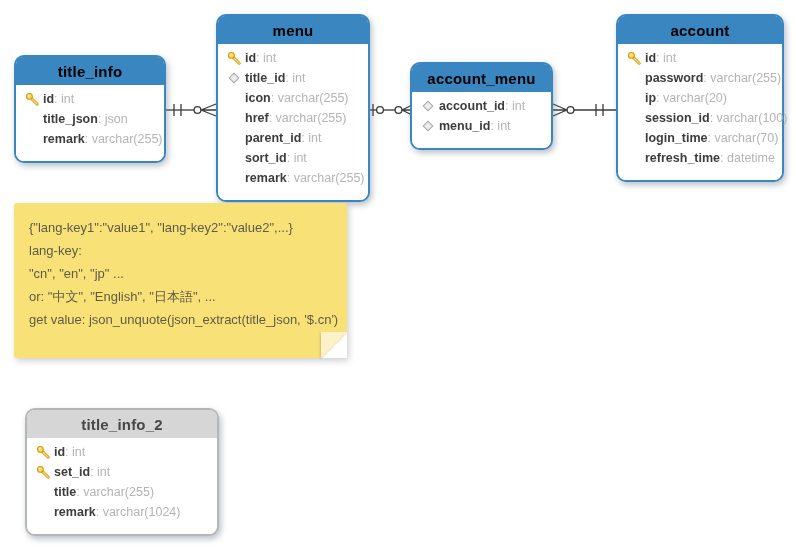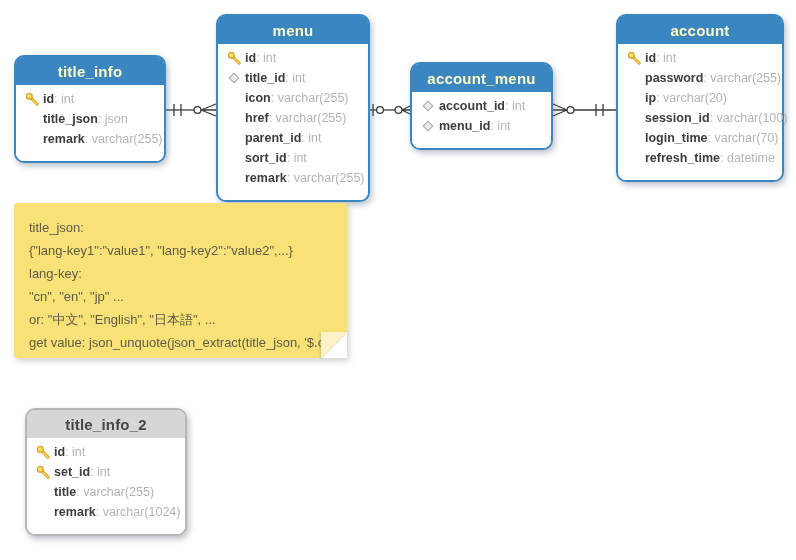--- a/index.html
+++ b/index.html
@@ -3,36 +3,36 @@
 <meta charset="utf-8">
 <style>
   html,body{margin:0;padding:0;background:#fff;}
   .canvas{position:relative;width:796px;height:560px;background:#ffffff;
     font-family:"Liberation Sans",sans-serif;overflow:hidden;}
 
   
   .tbl{position:absolute;box-sizing:border-box;border:2px solid #3a86c0;border-radius:10px;
     background:#fff;box-shadow:2px 3px 6px rgba(100,115,130,.45);}
   .tbl .hd{height:28px;display:flex;align-items:center;justify-content:center;
-    background:#3a86c0;color:#fef9c3;font-size:15px;font-weight:bold;
+    background:#3a86c0;color:#000000;font-size:15px;font-weight:bold;
     border-radius:7px 7px 0 0;letter-spacing:.2px;}
   .tbl .bd{padding:4px 5px 12px 5px;border-radius:0 0 8px 8px;background:#fff;}
   .row{display:flex;align-items:center;height:20px;font-size:12.5px;white-space:nowrap;}
   .icn{flex:0 0 22px;width:22px;display:flex;align-items:center;justify-content:center;}
   .fname{color:#3d3d3d;font-weight:bold;}
   .ftype{color:#b4b4b4;}
   .ftype::before{content:": ";}
   .tbl.gray{border-color:#b6b6b6;}
   .tbl.gray .hd{background:#d6d6d6;color:#474747;}
 
   #t-title_info{left:14px;top:55px;width:152px;}
   #t-menu{left:216px;top:14px;width:154px;}
   #t-account_menu{left:410px;top:62px;width:143px;}
   #t-account{left:616px;top:14px;width:168px;}
-  #t-title_info_2{left:25px;top:408px;width:162px;text-align:center;}
+  #t-title_info_2{left:25px;top:408px;width:194px;text-align:center;}
 
   
   .conn{position:absolute;overflow:visible;}
   #c1{left:166px;top:98px;}
   #c2{left:369px;top:98px;}
   #c3{left:553px;top:98px;}
   .conn line,.conn path{stroke:#3a3a3a;stroke-width:1.3;fill:none;}
   .conn circle{stroke:#3a3a3a;stroke-width:1.3;fill:#ffffff;}
 
   
@@ -230,21 +230,20 @@
       </div>
       <div class="row">
         <span class="icn"></span>
         <span class="fname">refresh_time</span>
           <span class="ftype">datetime</span>
       </div>
     </div>
   </div>
 
   <div class="note">
-    <div class="note-line">title_json:</div>
     <div class="note-line">{"lang-key1":"value1", "lang-key2":"value2",...}</div>
     <div class="note-line">lang-key:</div>
     <div class="note-line">"cn", "en", "jp" ...</div>
     <div class="note-line">or: "中文", "English", "日本語", ...</div>
     <div class="note-line">get value: json_unquote(json_extract(title_json, '$.cn')</div>
     <div class="note-corner"></div>
     <div class="note-fold"></div>
   </div>
 
   <div id="t-title_info_2" class="tbl gray">

